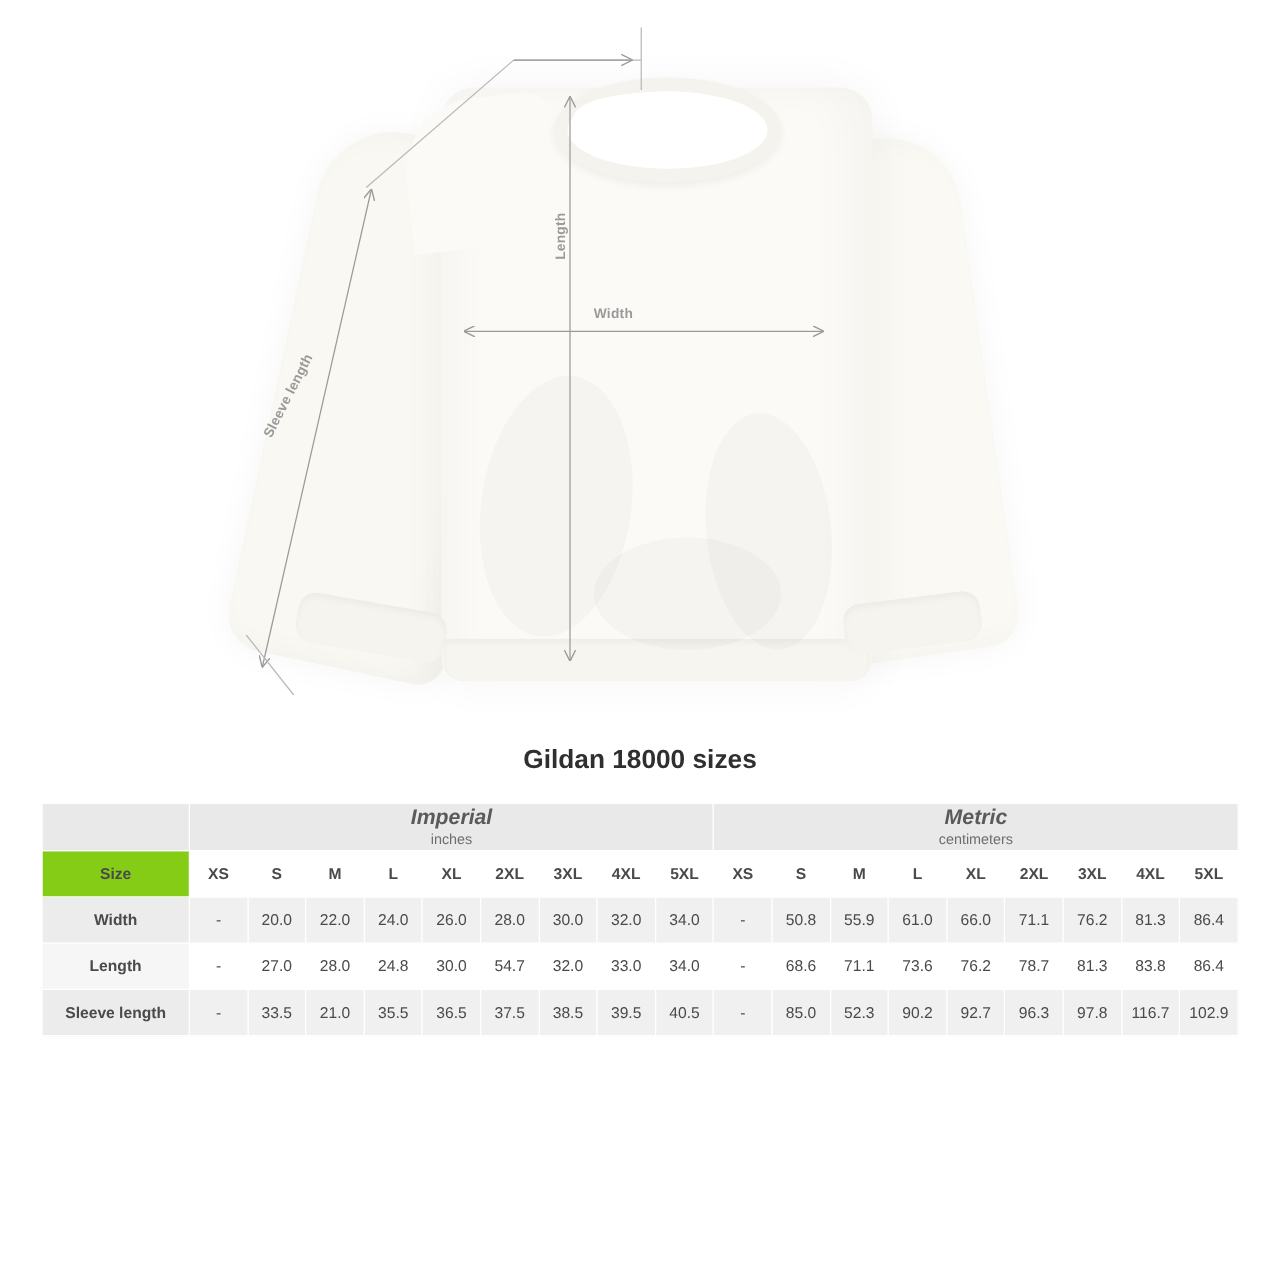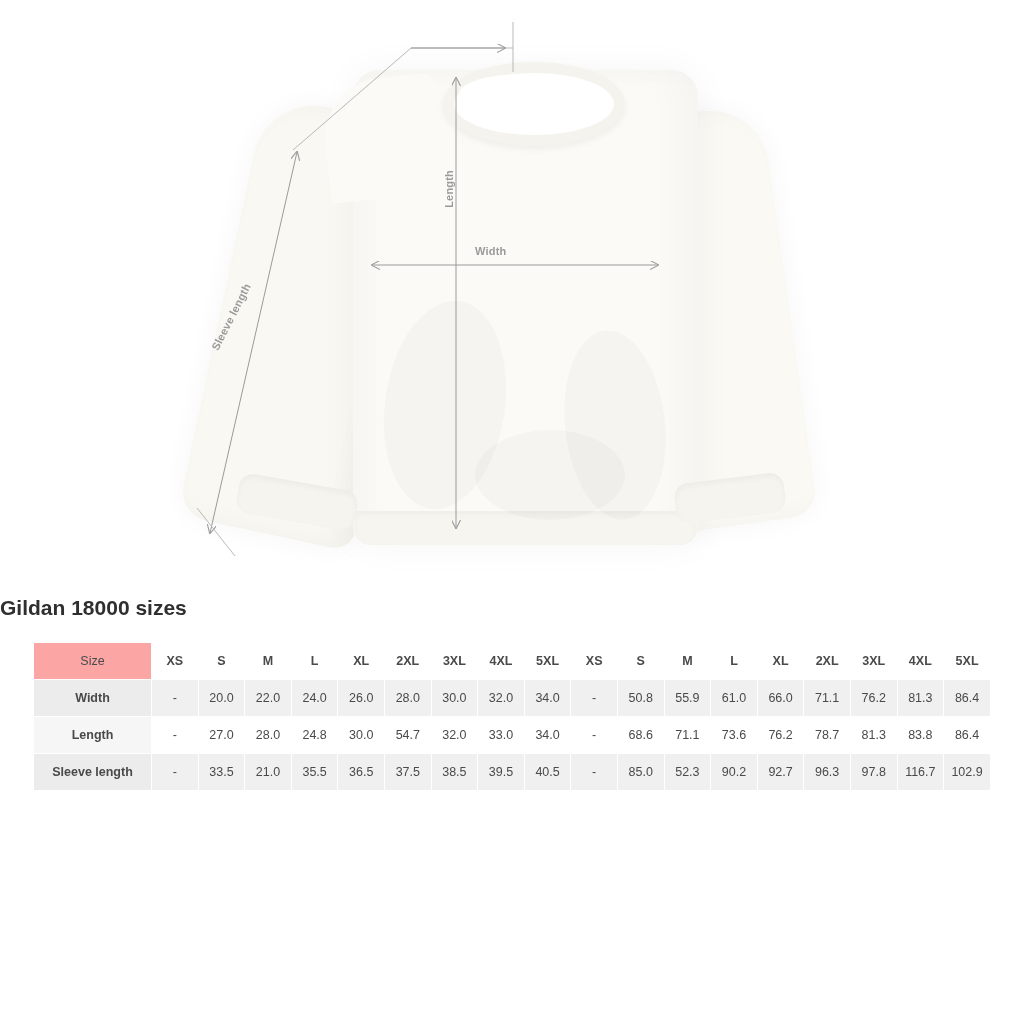--- a/index.html
+++ b/index.html
@@ -152,20 +152,21 @@
   .lbl-width { left: 300px; top: 245px; }
   .lbl-sleeve {
     left: 50px; top: 280px;
     writing-mode: vertical-rl;
     transform: rotate(180deg) rotate(27deg);
     transform-origin: center;
   }
 
   
   .title-block {
+    text-align: center;
     margin-top: 6px;
   }
   .chart-title {
     font-size: 21px;
     font-weight: bold;
     color: #2f2f2f;
     margin: 0 0 10px 0;
   }
   .chart-note {
     font-size: 12.5px;
@@ -218,22 +219,22 @@
     color: #3d3d3d;
     font-size: 13px;
   }
   .col-head {
     background: #ffffff;
     font-weight: bold;
     color: #3d3d3d;
     font-size: 12.5px;
   }
   .size-label-cell {
-    background: #fca5a5;
-    font-weight: normal;
+    background: #84cc16;
+    font-weight: bold;
     color: #3d3d3d;
     font-size: 13px;
   }
   tr.band-a td.val { background: #f0f0f0; }
   tr.band-b td.val { background: #ffffff; }
   tr.band-a td.row-head { background: #ececec; }
   tr.band-b td.row-head { background: #f6f6f6; }
   col.c-label { width: 118px; }
   col.c-data  { width: 46.6px; }
 </style>
@@ -304,20 +305,31 @@
         <col class="c-data">
         <col class="c-data">
         <col class="c-data">
         <col class="c-data">
       <col class="c-data">
         <col class="c-data">
         <col class="c-data">
         <col class="c-data">
     </colgroup>
     <tbody>
+      <tr>
+        <td class="corner-cell"></td>
+        <td class="unit-head" colspan="9">
+          <span class="u-main">Imperial</span>
+          <span class="u-sub">inches</span>
+        </td>
+        <td class="unit-head" colspan="9">
+          <span class="u-main">Metric</span>
+          <span class="u-sub">centimeters</span>
+        </td>
+      </tr>
 
       <tr>
         <td class="size-label-cell">Size</td>
         <td class="col-head">XS</td>
         <td class="col-head">S</td>
         <td class="col-head">M</td>
         <td class="col-head">L</td>
         <td class="col-head">XL</td>
         <td class="col-head">2XL</td>
         <td class="col-head">3XL</td>

